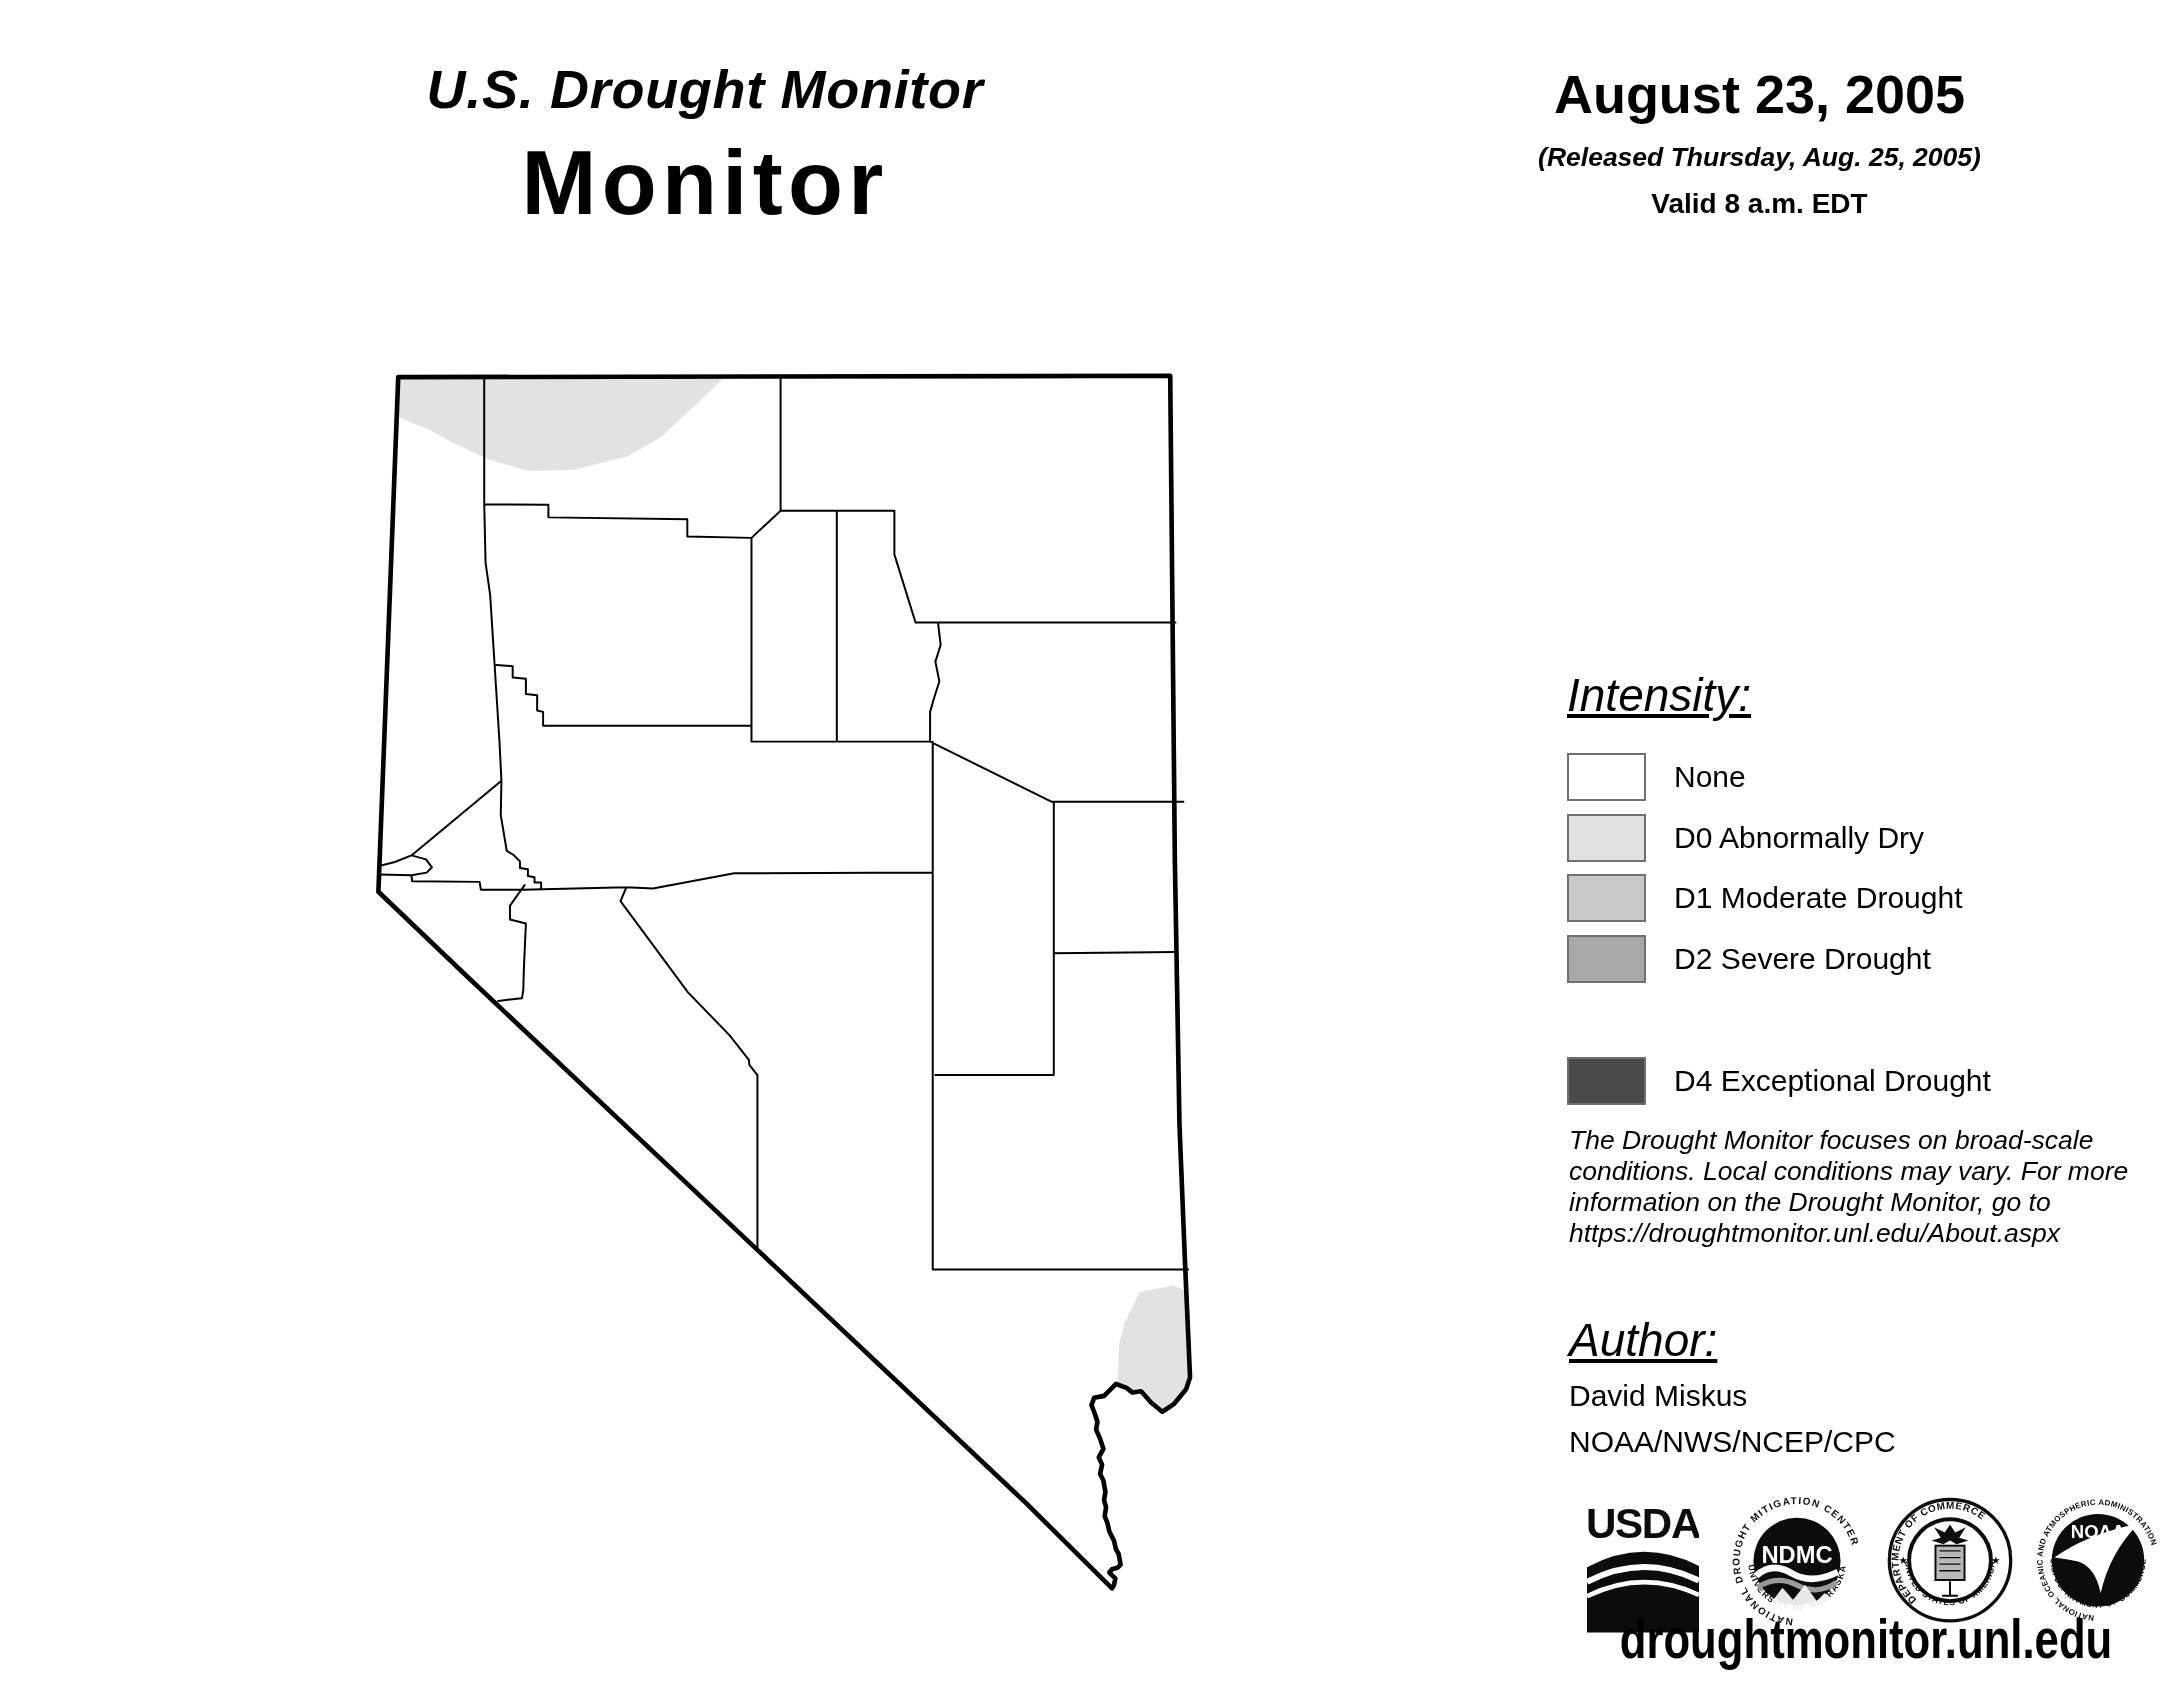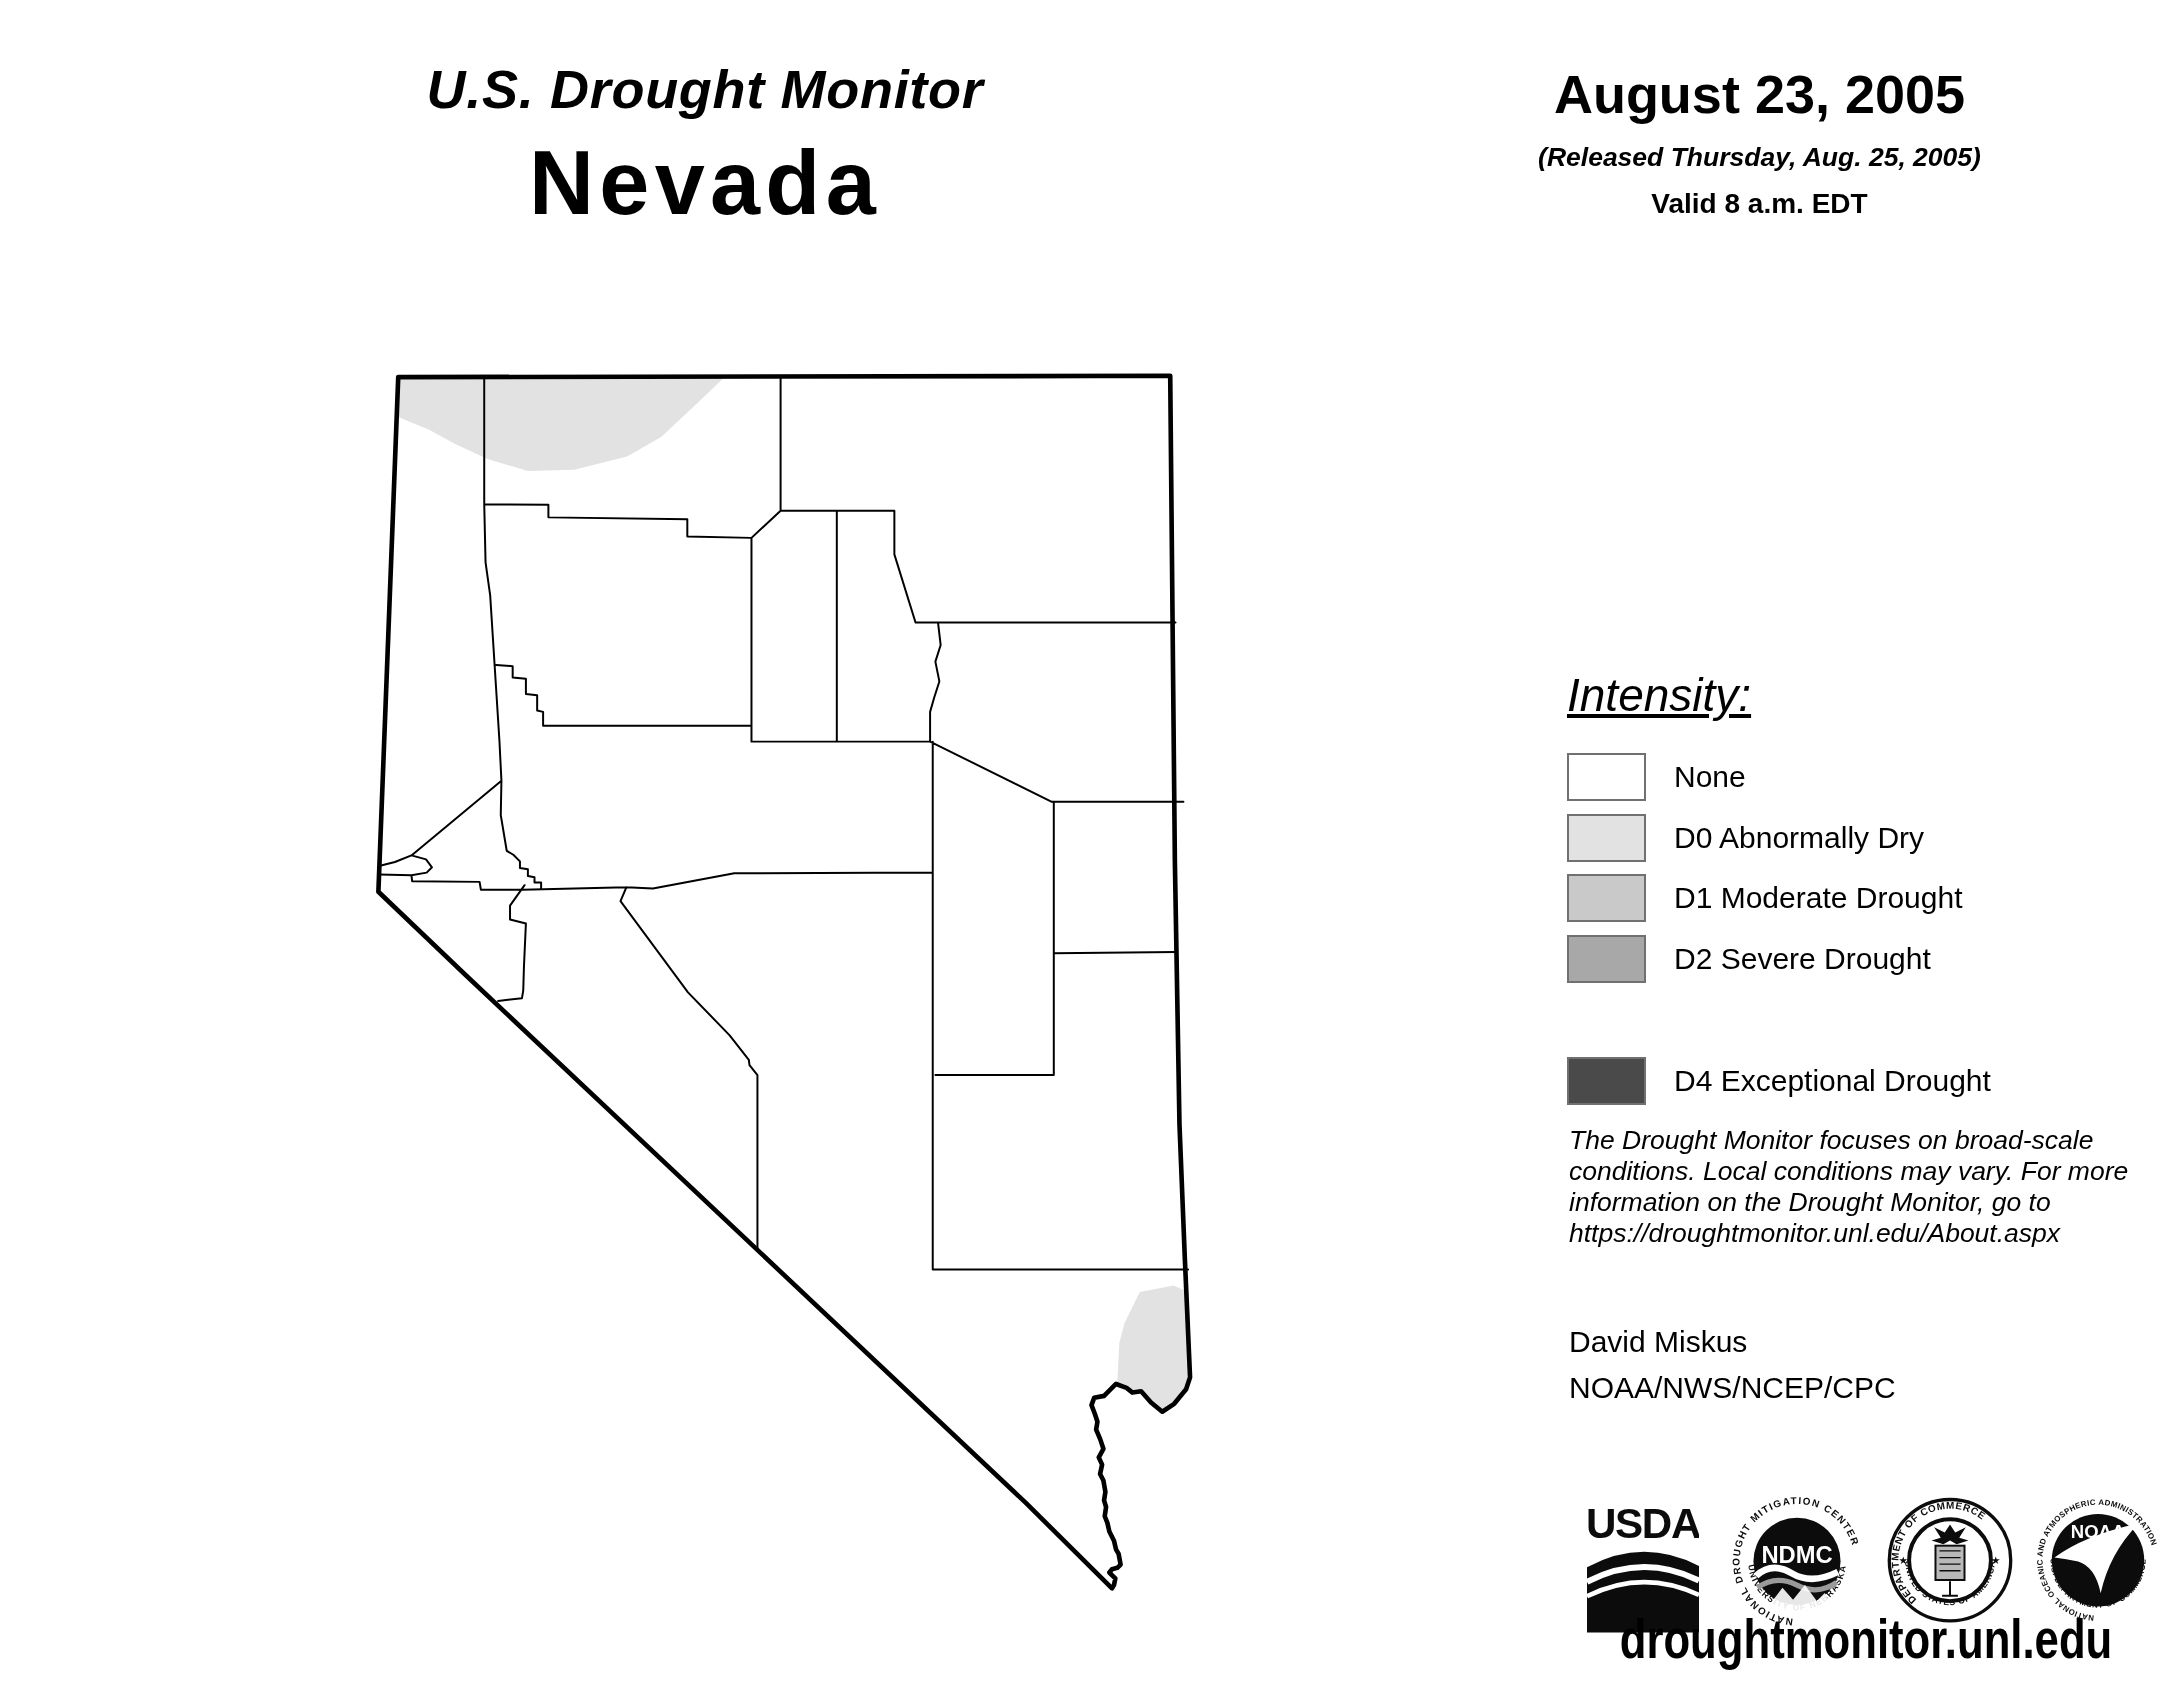--- a/index.html
+++ b/index.html
@@ -25,21 +25,21 @@
   .author-org{font-size:30px;margin-top:12px;}
   .url{font-size:56px;font-weight:bold;transform:scaleX(0.78);transform-origin:center;white-space:nowrap;}
   .logo{position:absolute;}
   svg text{font-family:"Liberation Sans","DejaVu Sans",sans-serif;}
 </style>
 </head>
 <body>
 
 <div class="abs center" style="left:265px;top:58px;width:880px;">
   <div class="title-main">U.S. Drought Monitor</div>
-  <div class="title-state">Nevada</div>
+  <div class="title-state">Monitor</div>
 </div>
 
 <div class="abs center" style="left:1389px;top:63px;width:741px;">
   <div class="date-main">August 23, 2005</div>
   <div class="date-released">(Released Thursday, Aug. 25, 2005)</div>
   <div class="date-valid">Valid 8 a.m. EDT</div>
 </div>
 
 <div class="abs" style="left:0px;top:0px;">
 <svg width="2183" height="1687" viewBox="0 0 3300 2550">
@@ -116,20 +116,21 @@
     <span class="legend-label">D4 Exceptional Drought</span>
   </div>
 </div>
 
 <div class="abs disclaimer" style="left:1569px;top:1125px;width:635px;">The Drought Monitor focuses on broad-scale
 conditions. Local conditions may vary. For more
 information on the Drought Monitor, go to
 https://droughtmonitor.unl.edu/About.aspx</div>
 
 <div class="abs" style="left:1569px;top:1313px;width:595px;">
+  <div class="author-heading">Author:</div>
   <div class="author-name">David Miskus</div>
   <div class="author-org">NOAA/NWS/NCEP/CPC</div>
 </div>
 
 <div class="logo" style="left:1587px;top:1497px;">
   <svg width="112" height="136" viewBox="0 0 170 205">
     <text x="85" y="62" text-anchor="middle" font-size="64" font-weight="bold" letter-spacing="-2" fill="#0c0c0c">USDA</text>
     <path fill="#0c0c0c" d="M0,106 Q85,60 170,104 L170,205 L0,205 Z"></path>
     <path fill="none" stroke="#ffffff" stroke-width="9" d="M0,128 Q85,84 170,126"></path>
     <path fill="none" stroke="#ffffff" stroke-width="7" d="M0,150 Q85,108 170,148"></path>

